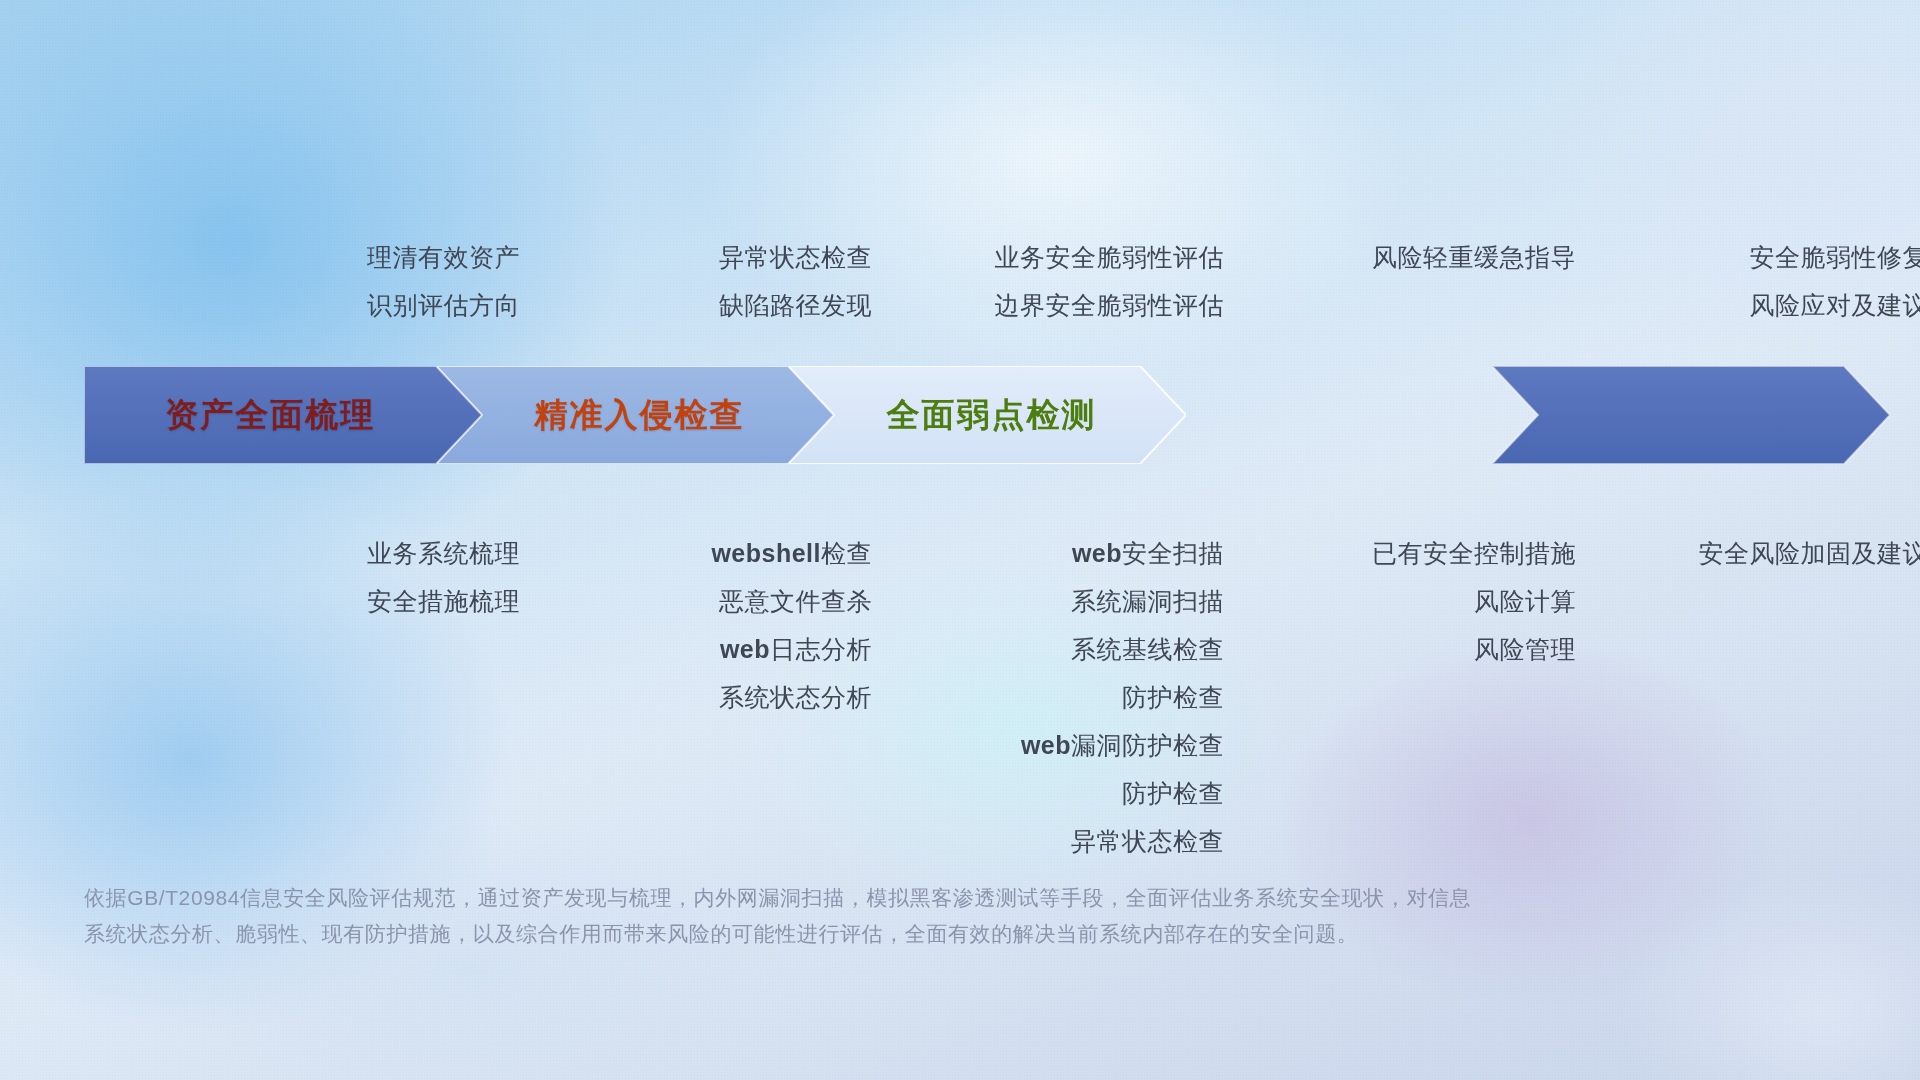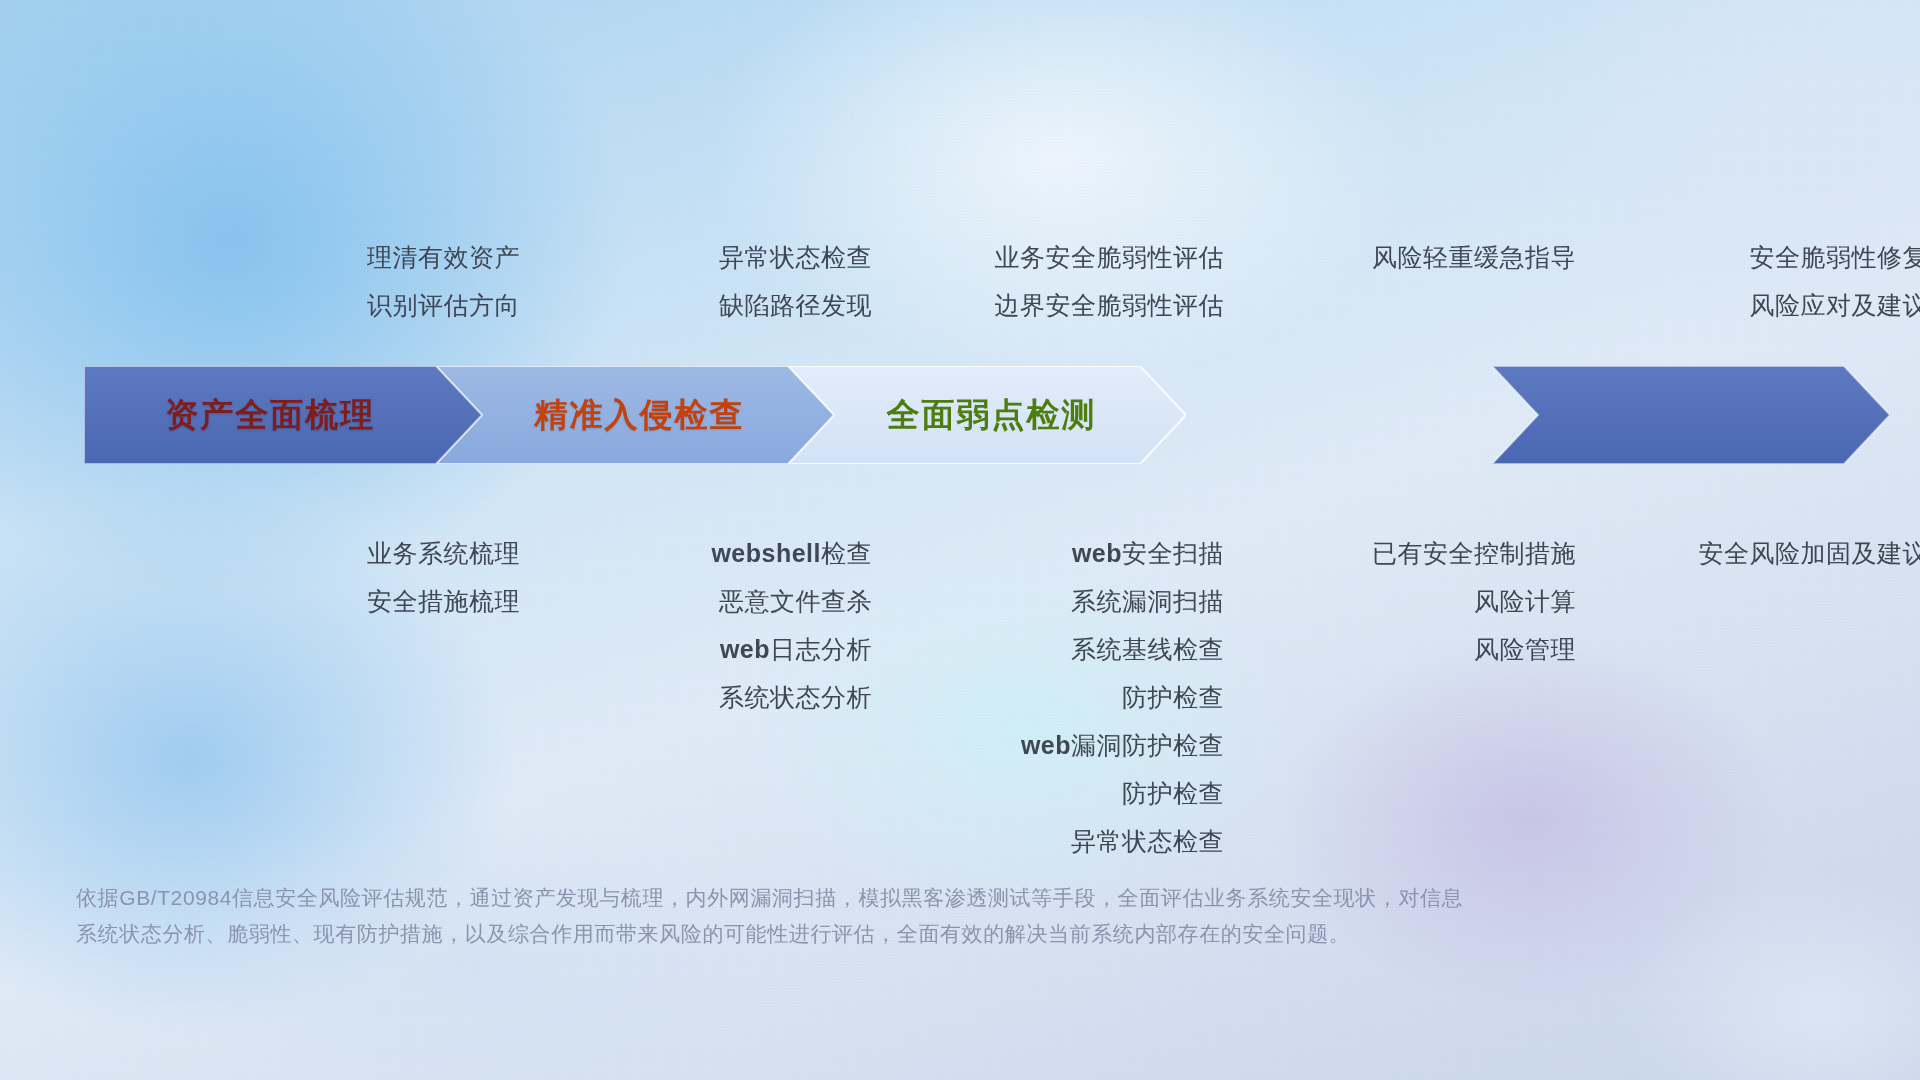--- a/index.html
+++ b/index.html
@@ -47,21 +47,21 @@
   .chev{position:absolute;top:0;height:98px;display:flex;align-items:center;
         justify-content:center;}
   .chev .shape{position:absolute;inset:0;}
   .chev .lbl{position:relative;z-index:3;font-size:33px;font-weight:700;
         letter-spacing:2px;white-space:nowrap;}
   .dark .lbl{color:#7f1d1d;text-shadow:0 1px 2px rgba(40,60,110,.35);}
   .mid .lbl{color:#c2410c;text-shadow:0 1px 2px rgba(60,85,140,.28);}
   .light .lbl{color:#4d7c0f;}
 
   
-  #footer{position:absolute;left:76px;top:880px;width:1540px;
+  #footer{position:absolute;left:84px;top:880px;width:1540px;
      font-size:21px;line-height:36px;color:#8b94ad;letter-spacing:.6px;}
 </style>
 </head>
 <body>
 
 <div id="bg">
   <div id="bgBase"></div>
   <div class="bl" id="b1"></div>
   <div class="bl" id="b2"></div>
   <div class="bl" id="b3"></div>

